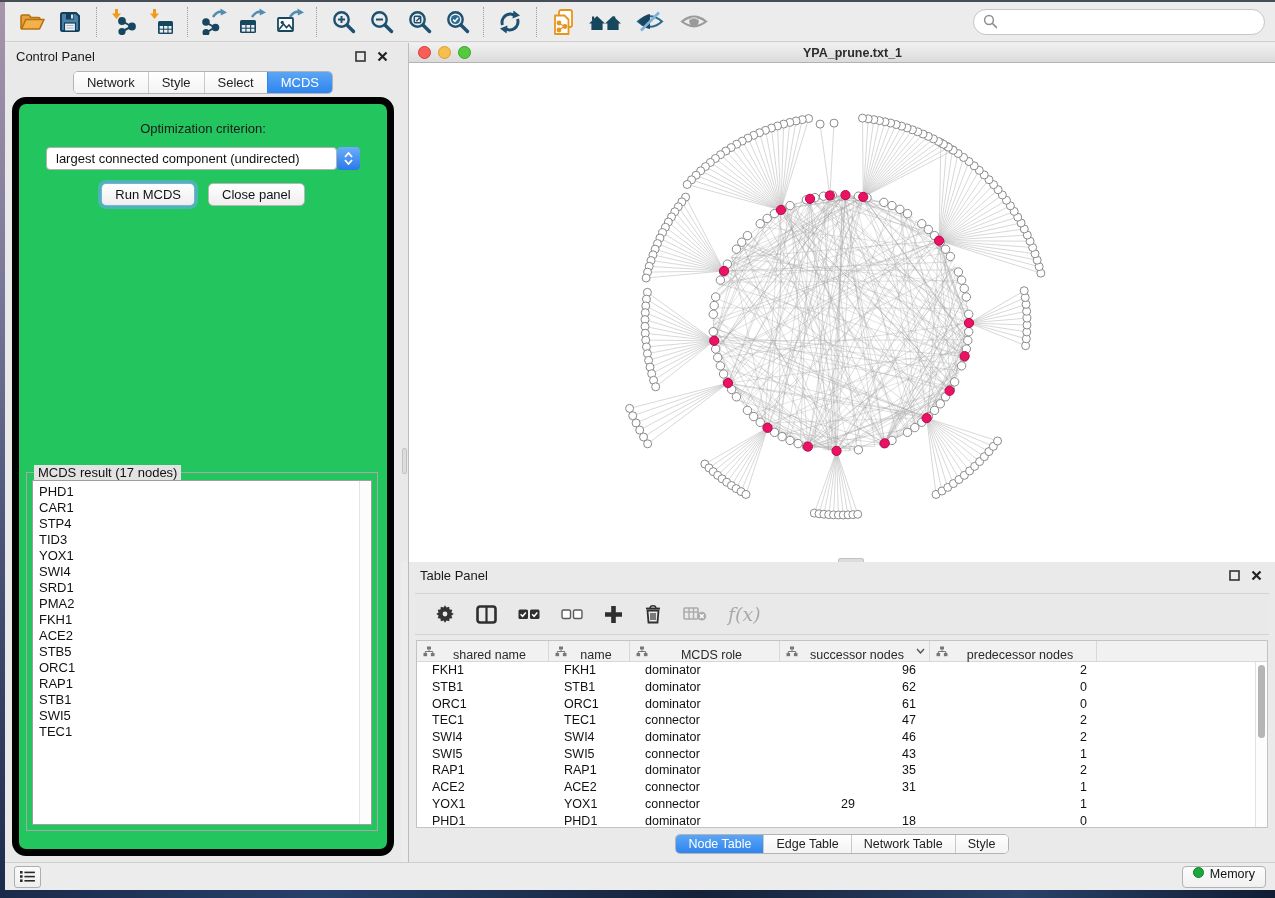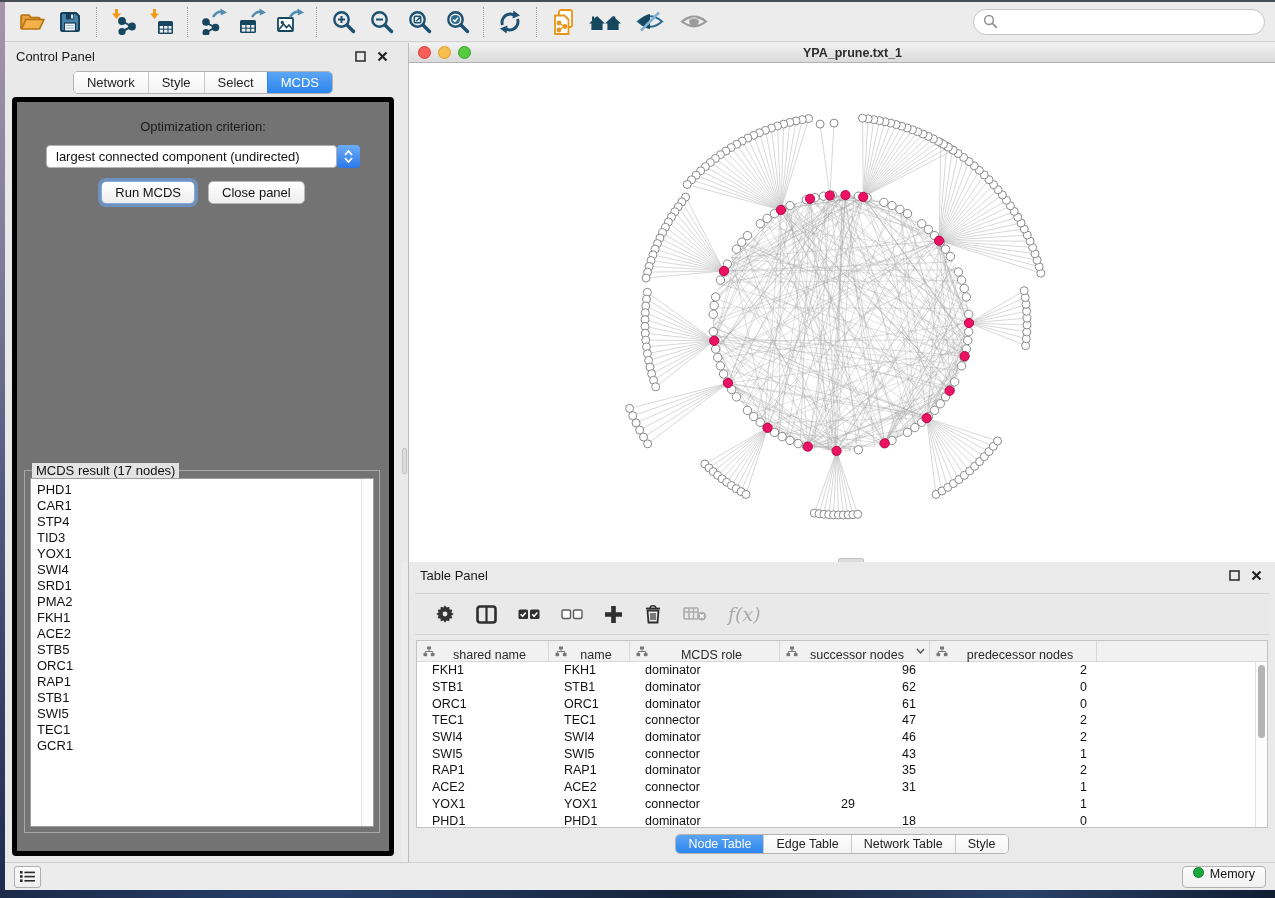--- a/index.html
+++ b/index.html
@@ -29,22 +29,22 @@
   .control-panel { position:absolute; left:5px; top:43px; width:396px; height:819px; background:#e9e9e9; }
   .panel-head { height:27px; display:flex; align-items:center; padding:0 11px; font-size:13px; color:#1a1a1a; }
   .panel-head .spacer { flex:1; }
   .mini-btn { width:16px; height:16px; display:flex; align-items:center; justify-content:center; margin-left:6px; }
   .seg { display:inline-flex; border:1px solid #b3b3b3; border-radius:5px; overflow:hidden; background:#fff; }
   .seg-item { padding:3px 13px; font-size:13px; color:#222; background:linear-gradient(#ffffff,#f3f3f3);
               border-left:1px solid #c9c9c9; white-space:nowrap; }
   .seg-item:first-child { border-left:none; }
   .seg-item.active { background:linear-gradient(#5ba5f5,#2e85ee); color:#fff; border-left-color:#2e85ee; }
   .cp-tabs-row { text-align:center; margin-top:1px; }
-  .cp-body { position:absolute; left:7px; right:7px; top:54px; bottom:6px; background:#737373;
-             border:5px solid #000000; border-radius:4px; }
+  .cp-body { position:absolute; left:7px; right:7px; top:54px; bottom:6px; background:#22c55e;
+             border:7px solid #000000; border-radius:14px; }
   .opt-label { text-align:center; font-size:13px; margin-top:17px; color:#1a1a1a; }
   .mac-select { margin:11px auto 0; width:314px; height:23px; position:relative; }
   .ms-field { width:291px; height:23px; border:1px solid #b2b2b2; border-radius:4px; background:#fff;
               font-size:13px; line-height:21px; padding-left:9px; color:#111; overflow:hidden; white-space:nowrap; }
   .ms-btn { position:absolute; right:0; top:0; width:23px; height:23px; border-radius:4px;
             background:linear-gradient(#6caef9,#2a78ea); display:flex; flex-direction:column;
             align-items:center; justify-content:center; gap:1px; }
   .btn-row { display:flex; justify-content:center; gap:13px; margin-top:13px; }
   .mac-btn { height:23px; padding:0 13px; font-size:13px; color:#111; background:linear-gradient(#ffffff,#eeeeee);
              border:1px solid #b7b7b7; border-radius:5px; font-family:"Liberation Sans", sans-serif; }
@@ -344,21 +344,20 @@
               <div>SRD1</div>
               <div>PMA2</div>
               <div>FKH1</div>
               <div>ACE2</div>
               <div>STB5</div>
               <div>ORC1</div>
               <div>RAP1</div>
               <div>STB1</div>
               <div>SWI5</div>
               <div>TEC1</div>
-              <div>GCR1</div>
             </div>
           <div class="list-gutter"></div>
         </div>
       </div>
     </div>
   </div>
 
   <div class="v-split">
     <div class="v-split-handle"></div>
   </div>

